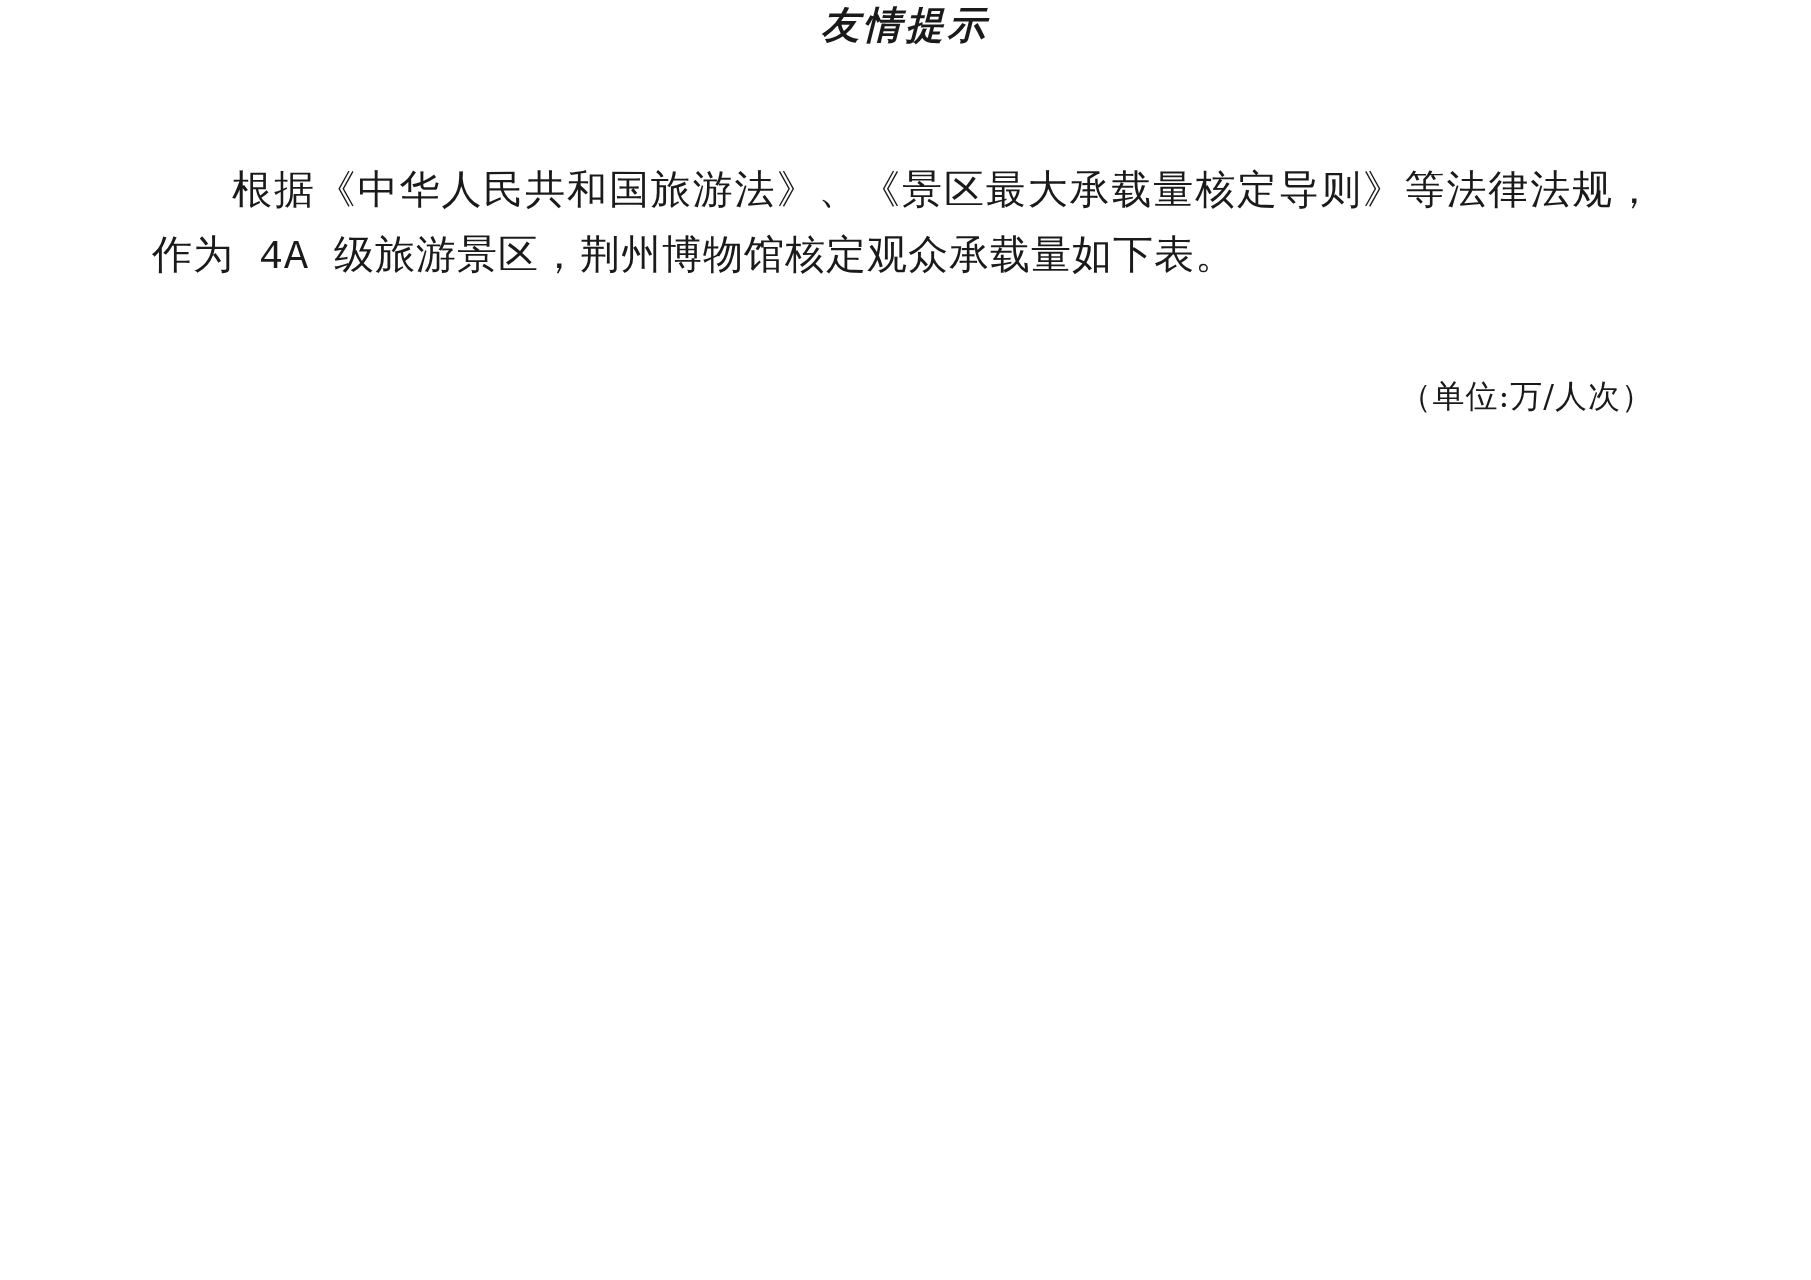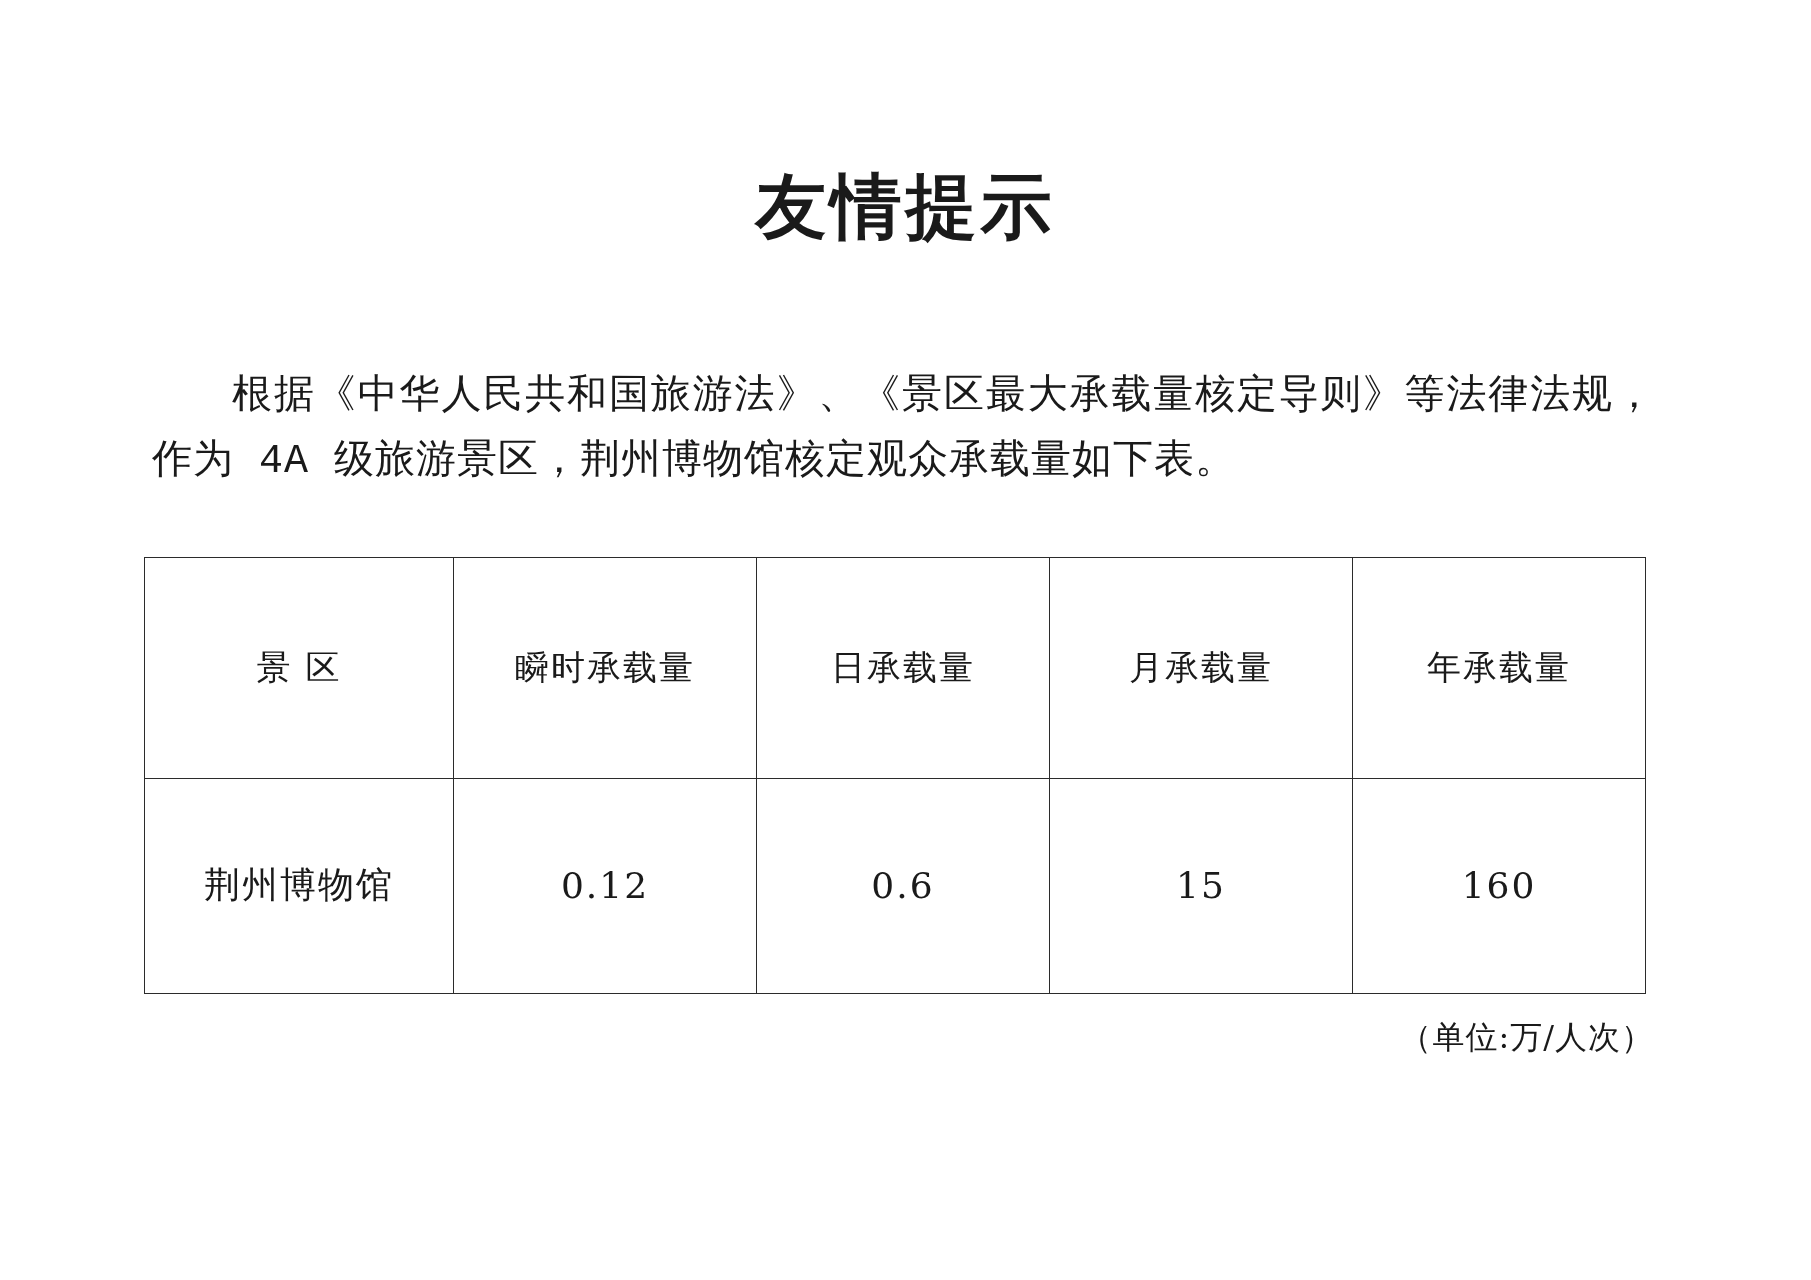--- a/index.html
+++ b/index.html
@@ -16,26 +16,26 @@
   }
   .page {
     position: relative;
     width: 1811px;
     height: 1280px;
     box-sizing: border-box;
     padding: 0 120px;
   }
   .doc-title {
     text-align: center;
-    font-size: 71px;
+    font-size: 38px;
     font-weight: bold;
     letter-spacing: 4px;
     margin: 0;
-    padding-top: 160px;
     font-family: "DejaVu Serif", "Liberation Serif", serif;
+    font-style: italic;
   }
   .body-text {
     margin: 0;
     padding-top: 110px;
     font-size: 40px;
     line-height: 1.62;
     text-align: justify;
     text-justify: inter-ideograph;
     text-indent: 2em;
     letter-spacing: 1px;
@@ -90,36 +90,16 @@
 </head>
 <body>
 
 <div class="page">
 
   <h1 class="doc-title">友情提示</h1>
 
   <p class="body-text">根据《中华人民共和国旅游法》、《景区最大承载量核定导则》等法律法规，作为 4A 级旅游景区，荆州博物馆核定观众承载量如下表。</p>
 
   <div class="table-wrap">
-    <table class="capacity-table">
-      <thead>
-        <tr>
-          <td class="col-scenic">景  区</td>
-          <td class="col-inst">瞬时承载量</td>
-          <td class="col-day">日承载量</td>
-          <td class="col-month">月承载量</td>
-          <td class="col-year">年承载量</td>
-        </tr>
-      </thead>
-      <tbody>
-        <tr>
-          <td class="col-scenic">荆州博物馆</td>
-          <td class="col-inst num">0.12</td>
-          <td class="col-day num">0.6</td>
-          <td class="col-month num">15</td>
-          <td class="col-year num">160</td>
-        </tr>
-      </tbody>
-    </table>
     <div class="unit-note">（单位:万/人次）</div>
   </div>
 
 </div>
 
 </body></html>

